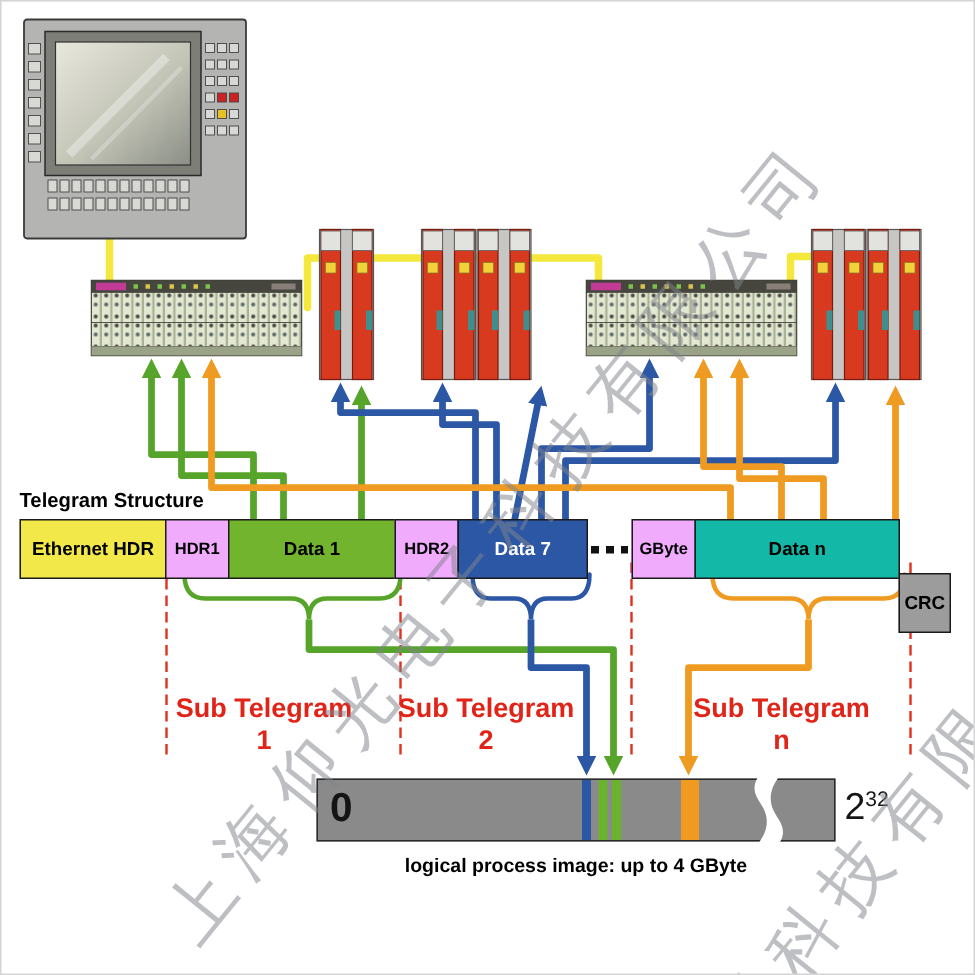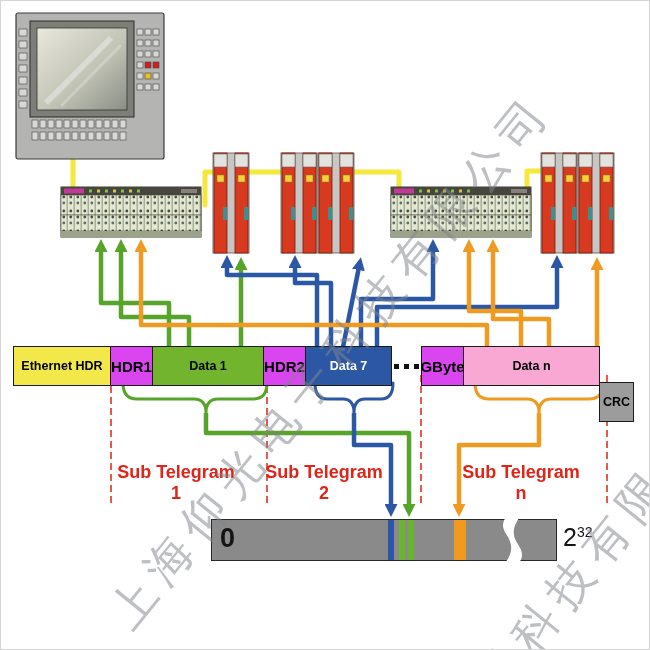--- a/index.html
+++ b/index.html
@@ -18,24 +18,24 @@
     position:absolute;left:12px;top:345px;width:628px;height:27px;z-index:2;
     display:flex;
   }
   .seg{
     box-sizing:border-box;border:1px solid #1a1a1a;margin-left:-1px;
     display:flex;align-items:center;justify-content:center;
     font-size:12.5px;font-weight:bold;color:#000;height:40px;
   }
   .seg:first-child{margin-left:0;}
   .c-eth{background:#f2e84a;}
-  .c-hdr{background:#d946ef;font-size:15px;}
+  .c-hdr{background:#f0abfc;font-size:11px;}
   .c-d1{background:#72b42e;}
   .c-d2{background:#2b57a5;color:#fff;}
-  .c-dn{background:#f9a8d4;}
+  .c-dn{background:#14b8a6;}
   .c-crc{background:#9c9c9c;margin-top:36px;}
   .seg-dots{border:none;background:transparent;margin-left:0;}
   .dotline{width:26px;height:5px;margin-top:1px;
     background:repeating-linear-gradient(90deg,#111 0 5px,transparent 5px 10px);}
   .sublabel{
     position:absolute;z-index:2;width:130px;text-align:center;
     font-size:18px;font-weight:bold;color:#e02418;
   }
   .sub1{left:110px;top:461px;}
   .sub2{left:258px;top:461px;}
@@ -239,20 +239,21 @@
       <path stroke="#ef9a20" d="M474 382 Q474 398 488 398 L526 398 Q538 398 538 412 Q538 398 550 398 L588 398 Q602 398 602 382"></path>
     </g>
 
     <g fill="none" stroke-width="4.5" stroke-linejoin="round">
       <path stroke="#56a42a" d="M205 412 L205 432 L408 432 L408 506" marker-end="url(#ahGreen)"></path>
       <path stroke="#2b57a5" d="M353 412 L353 444 L390 444 L390 506" marker-end="url(#ahBlue)"></path>
       <path stroke="#ef9a20" d="M538 412 L538 444 L458 444 L458 506" marker-end="url(#ahOrange)"></path>
     </g>
   </svg>
 
+  <div class="title">Telegram Structure</div>
 
   <div class="telegram-bar">
     <div class="seg c-eth" style="width:98px">Ethernet HDR</div>
     <div class="seg c-hdr" style="width:43px">HDR1</div>
     <div class="seg c-d1" style="width:112px">Data 1</div>
     <div class="seg c-hdr" style="width:43px">HDR2</div>
     <div class="seg c-d2" style="width:87px">Data 7</div>
     <div class="seg seg-dots" style="width:30px">
         <div class="dotline"></div>
       </div>
@@ -268,20 +269,21 @@
   <div class="process-bar">
     <span class="zero">0</span>
     <div class="stripe st-blue"></div>
     <div class="stripe st-green1"></div>
     <div class="stripe st-green2"></div>
     <div class="stripe st-orange"></div>
   </div>
 
   <div class="pow"><span>2</span><sup>32</sup></div>
 
+  <div class="caption">logical process image: up to 4 GByte</div>
 
   <svg class="layer overlay-layer" width="650" height="650" viewBox="0 0 650 650">
     <path fill="#ffffff" d="M505 516 C 498 526, 505 532, 508 538 C 511 544, 512 552, 504 562
              L 518 562 C 525 552, 518 546, 515 540 C 512 534, 511 526, 519 516 Z"></path>
   </svg>
 
   <div class="watermark wm1">上海仰光电子科技有限公司</div>
   <div class="watermark wm2">上海仰光电子科技有限公司</div>
 </div>
 

